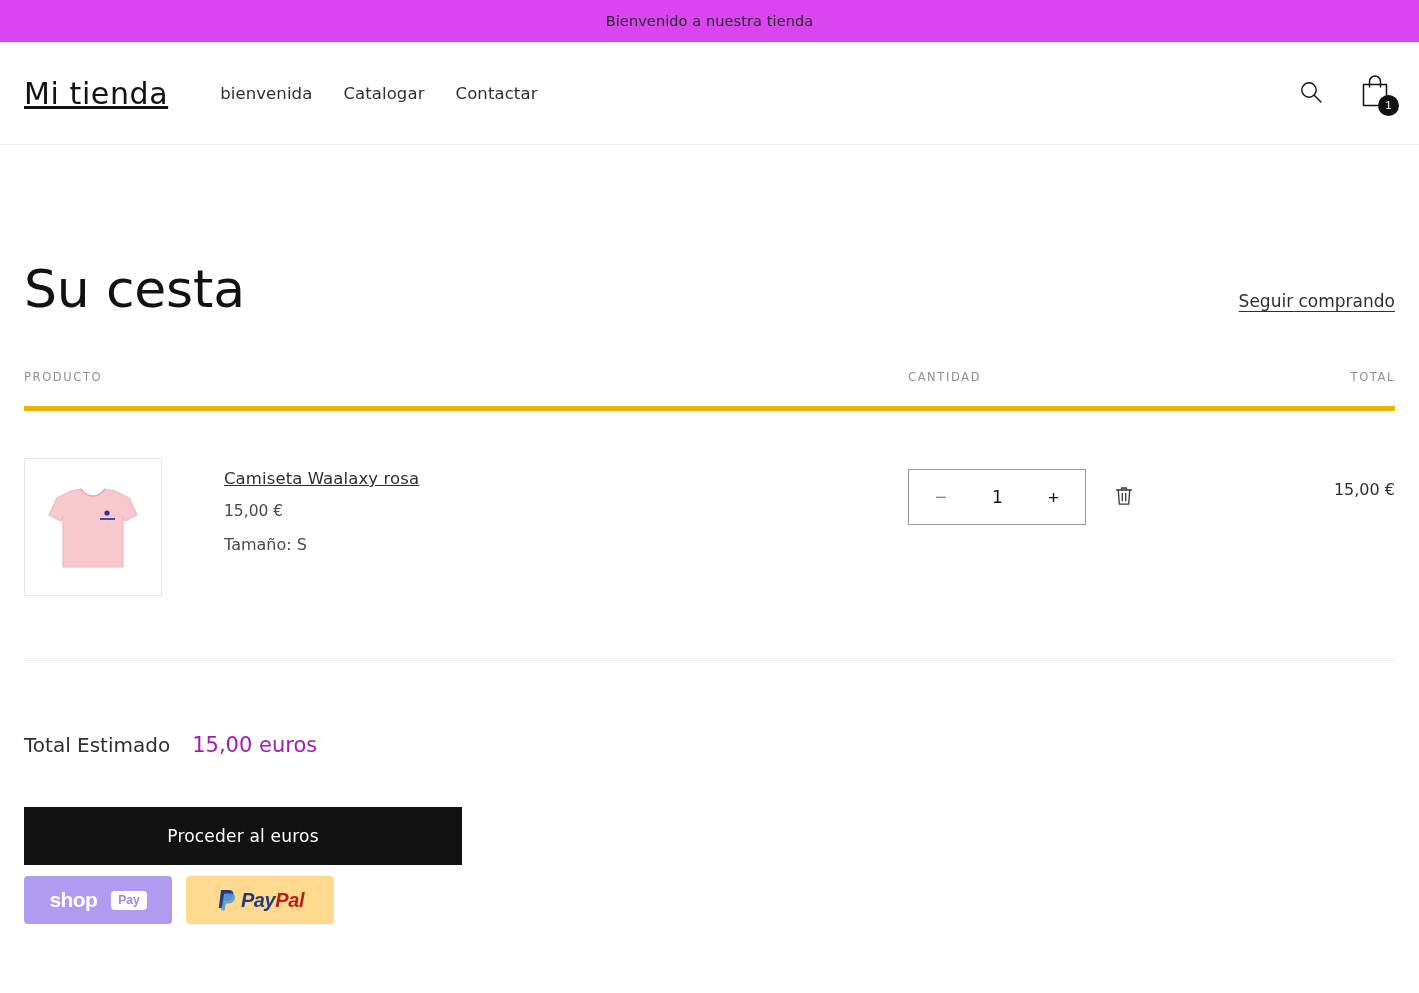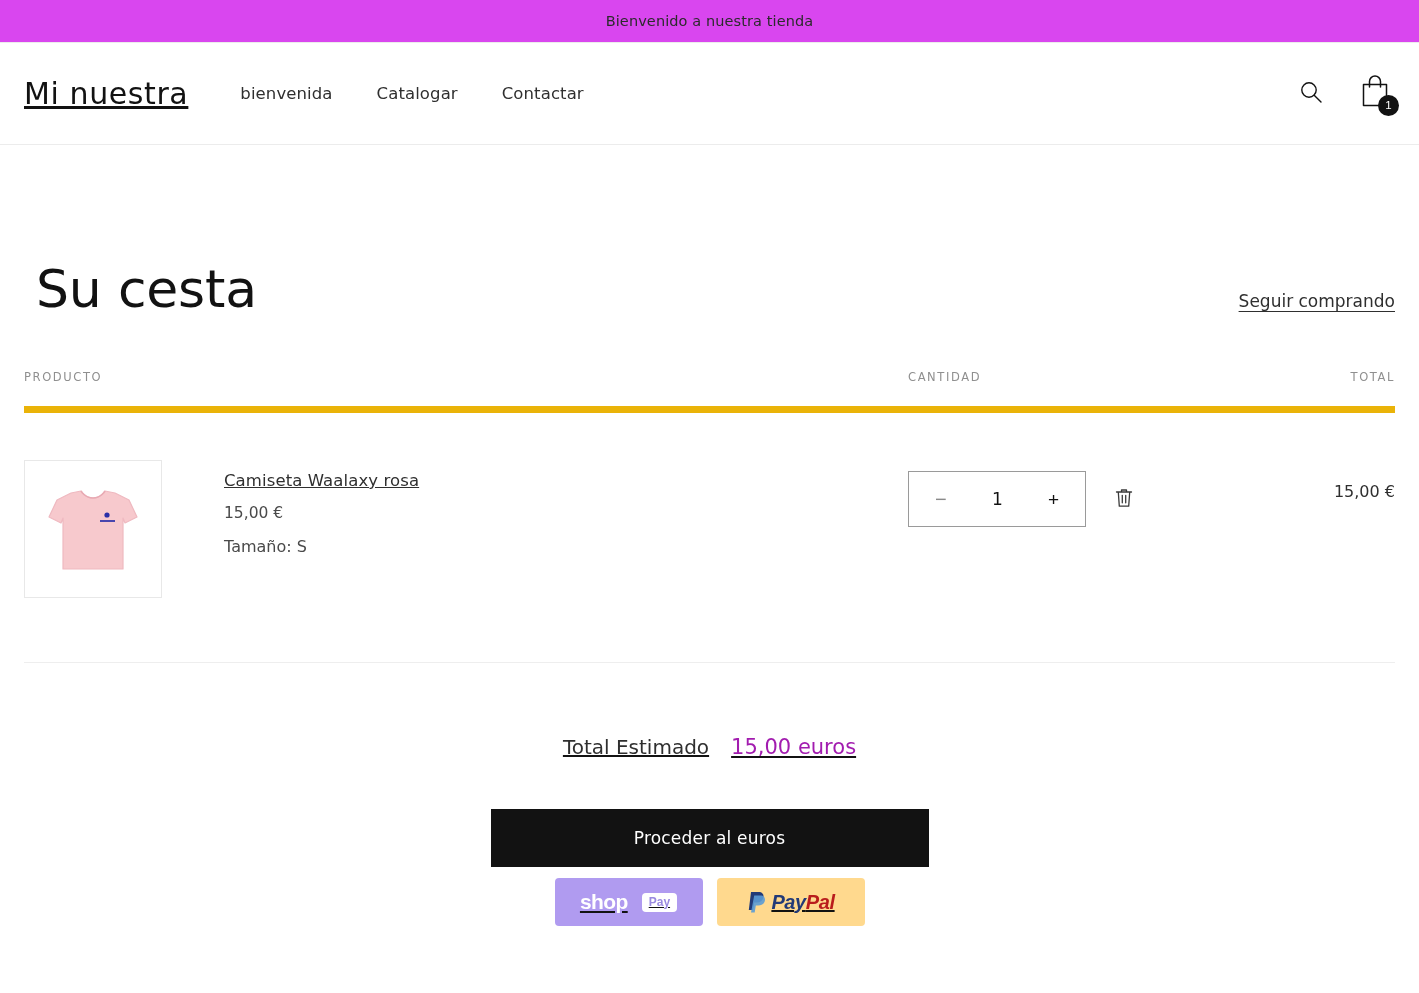--- a/index.html
+++ b/index.html
@@ -40,21 +40,21 @@
     font-size: 30px;
     font-weight: 400;
     letter-spacing: .6px;
     color: #121212;
     white-space: nowrap;
     margin-right: 52px;
   }
   .main-nav {
     display: flex;
     align-items: center;
-    gap: 44px;
+    gap: 31px;
     text-align: center;
   }
   .nav-link {
     font-size: 16.5px;
     color: #2f2f2f;
     text-decoration: none;
     white-space: nowrap;
     letter-spacing: .1px;
   }
   .header-spacer { flex: 1 1 auto; }
@@ -100,38 +100,37 @@
     align-items: flex-end;
     justify-content: space-between;
     padding-top: 118px;
   }
   .page-title {
     font-size: 52px;
     font-weight: 400;
     letter-spacing: -0.2px;
     line-height: 1;
     color: #121212;
-    margin-left: 12px;
   }
   .continue-link {
     font-size: 17px;
     color: #2f2f2f;
     text-decoration: underline;
     text-underline-offset: 4px;
     white-space: nowrap;
     padding-bottom: 4px;
   }
 
   
   .cart-table { width: 100%; margin-top: 55px; }
   .cart-thead {
     display: flex;
     align-items: center;
     padding-bottom: 22px;
-    border-bottom: 7px solid #eab308;
+    border-bottom: 5px solid #eab308;
   }
   .th {
     font-size: 11.5px;
     letter-spacing: 1.6px;
     color: #8f8f8f;
     text-transform: uppercase;
     font-weight: 400;
   }
   .col-product { flex: 0 0 884px; }
   .col-qty     { flex: 0 0 345px; }
@@ -217,22 +216,21 @@
     font-size: 16px;
     color: #2f2f2f;
     padding-top: 22px;
   }
 
   
   .totals {
     margin-top: 72px;
     display: flex;
     flex-direction: column;
-    align-items: center;
-    text-decoration: underline;
+    align-items: flex-start;
   }
   .totals-line {
     display: flex;
     align-items: baseline;
     gap: 22px;
     margin-bottom: 22px;
   }
   .totals-label { font-size: 20px; color: #2f2f2f; }
   .totals-value { font-size: 21px; color: #a21caf; }
   .totals-note {
@@ -305,21 +303,21 @@
   .pp-pal { color: #b91c1c; }
 </style>
 </head>
 <body>
 
 <div class="announcement-bar">
   <span class="announcement-text">Bienvenido a nuestra tienda</span>
 </div>
 
 <header class="site-header">
-  <a class="brand" href="#">Mi nuestra</a>
+  <a class="brand" href="#">Mi tienda</a>
 
   <nav class="main-nav">
     <a class="nav-link" href="#">bienvenida</a>
     <a class="nav-link" href="#">Catalogar</a>
     <a class="nav-link" href="#">Contactar</a>
   </nav>
 
   <div class="header-spacer"></div>
 
   <div class="header-actions">

